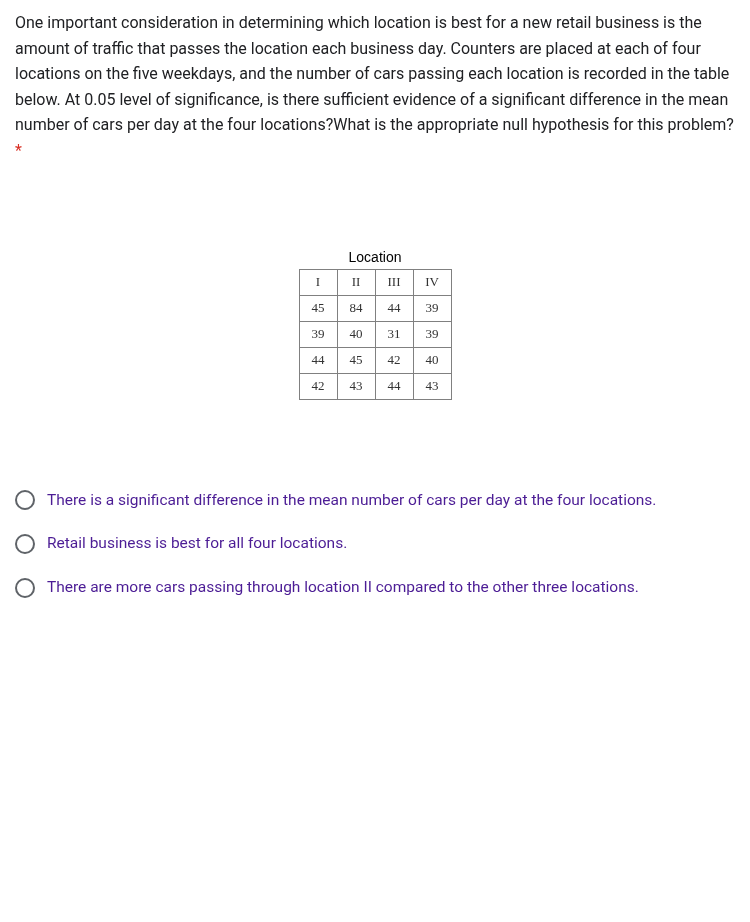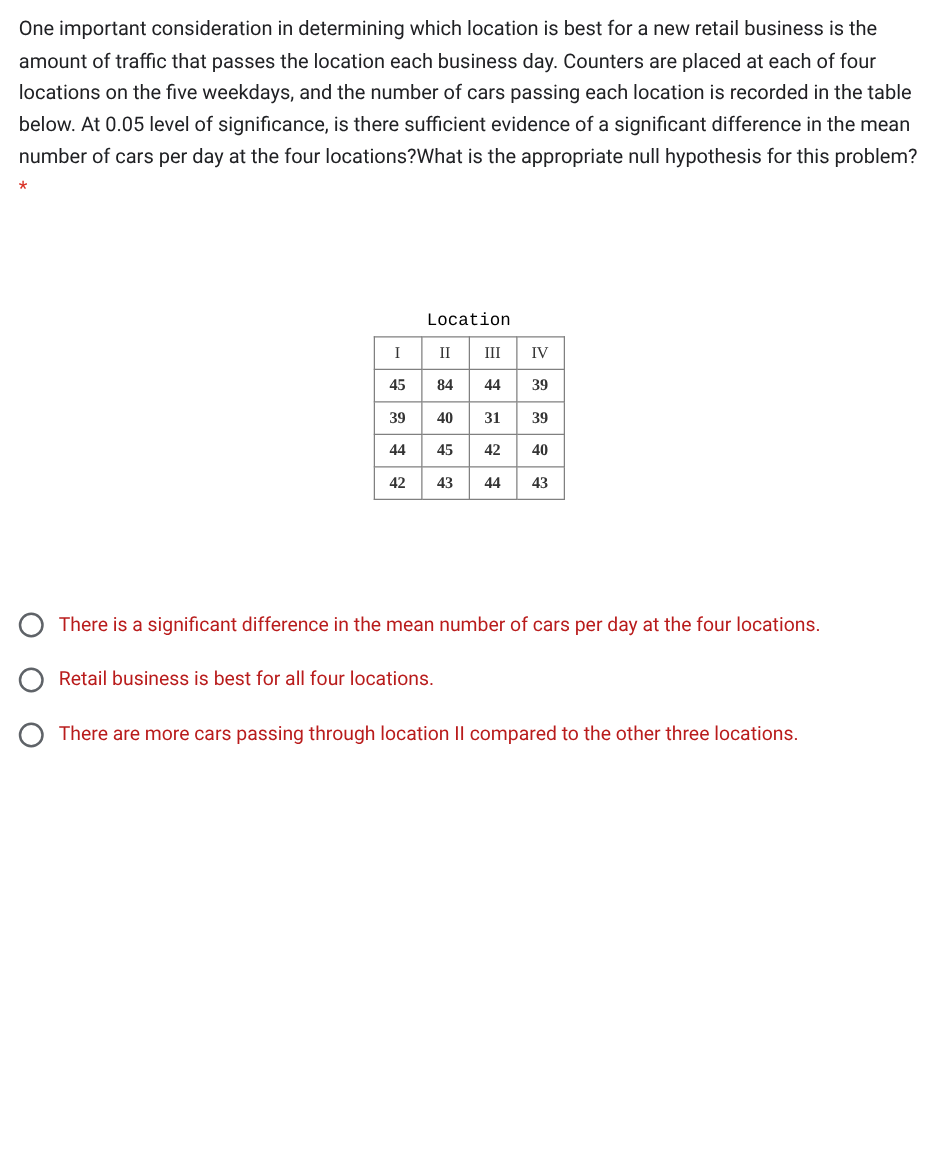--- a/index.html
+++ b/index.html
@@ -25,35 +25,34 @@
     .table-container {
       display: flex;
       flex-direction: column;
       align-items: center;
       margin-bottom: 90px;
     }
     .table-title {
       font-size: 14px;
       color: #000;
       margin-bottom: 4px;
-      font-family: Liberation Mono, monospace;
+      font-family: Liberation Sans, sans-serif;
     }
     .data-table {
       border-collapse: collapse;
       font-family: 'Times New Roman', serif;
     }
     .data-table td, .data-table th {
       border: 1px solid #808080;
       padding: 4px 10px;
       text-align: center;
       font-size: 13px;
       min-width: 38px;
       color: #333;
       height: 26px;
-      font-weight: bold;
     }
     .data-table th {
       font-weight: normal;
     }
     .options-list {
       display: flex;
       flex-direction: column;
       gap: 22px;
     }
     .option-row {
@@ -65,21 +64,21 @@
     .radio-circle {
       width: 20px;
       height: 20px;
       border: 2px solid #5f6368;
       border-radius: 50%;
       flex-shrink: 0;
     }
     .option-text {
       font-size: 15.5px;
       line-height: 1.4;
-      color: #b91c1c;
+      color: #4c1d95;
       flex: 1;
     }
   </style>
 </head>
 <body>
 
 <div class="question-text">
   <span>One important consideration in determining which location is best for a new retail business is the amount of traffic that passes the location each business day. Counters are placed at each of four locations on the five weekdays, and the number of cars passing each location is recorded in the table below. At 0.05 level of significance, is there sufficient evidence of a significant difference in the mean number of cars per day at the four locations?What is the appropriate null hypothesis for this problem?</span><span class="required-asterisk"> *</span>
 </div>
 

